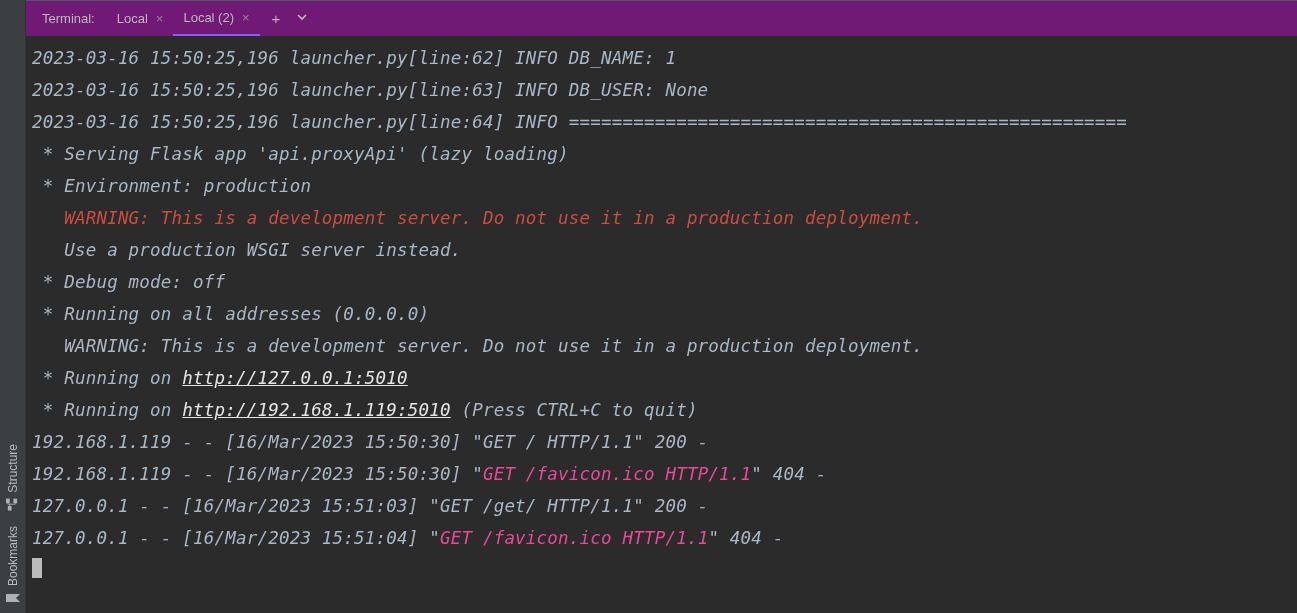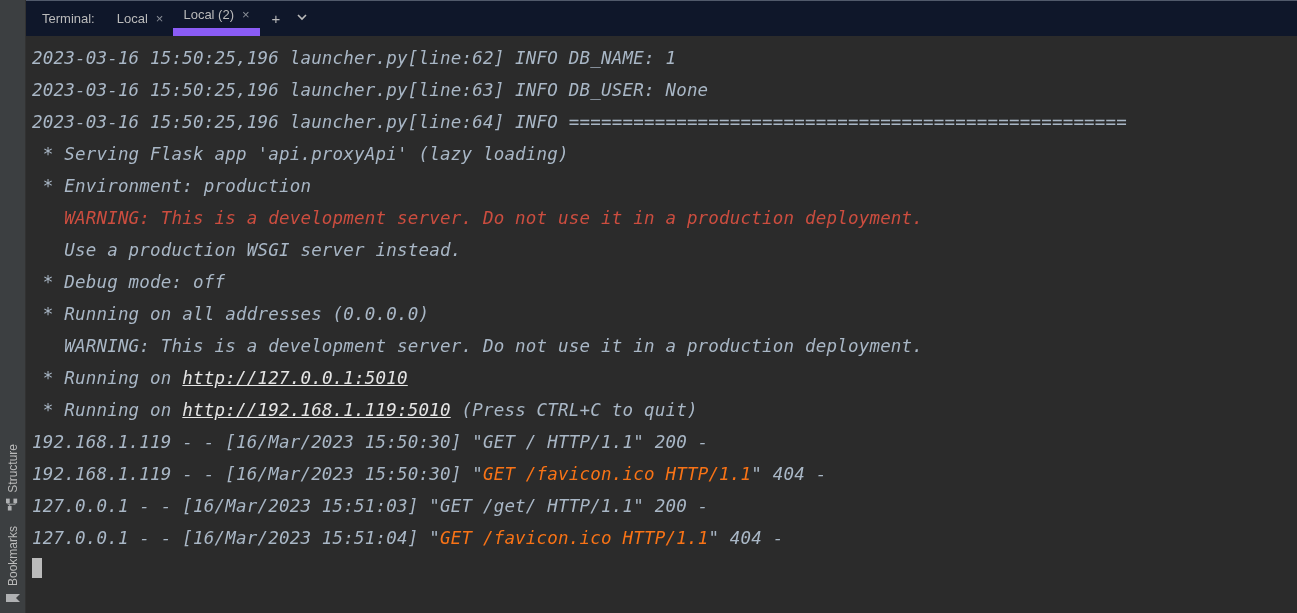--- a/index.html
+++ b/index.html
@@ -41,21 +41,21 @@
   .sidebar .icon-box { width:14px; height:14px; display:flex; align-items:center; justify-content:center; }
 
   .main {
     flex: 1;
     display: flex;
     flex-direction: column;
   }
 
   .tabbar {
     height: 36px;
-    background: #0f172a;
+    background: #701a75;
     display: flex;
     align-items: center;
     font-family: sans-serif;
     font-size: 13px;
     color: #bbbbbb;
     border-top: 1px solid #515a6b;
     padding-left: 4px;
   }
   .tabbar .label {
     padding: 0 12px;
@@ -64,21 +64,21 @@
   .tab {
     display: flex;
     align-items: center;
     gap: 8px;
     padding: 4px 10px;
     height: 100%;
     color: #bbbbbb;
     cursor: pointer;
   }
   .tab.active {
-    border-bottom: 8px solid #8b5cf6;
+    border-bottom: 2px solid #8b5cf6;
   }
   .tab .close {
     color: #8a8f98;
     font-size: 13px;
   }
   .tabbar .plus {
     padding: 0 12px;
     color: #bbbbbb;
     cursor: pointer;
     font-size: 15px;
@@ -94,21 +94,21 @@
     background: #2b2b2b;
     padding: 6px 6px 0 6px;
     line-height: 32px;
     white-space: pre;
     overflow: hidden;
     font-size: 17.5px;
     letter-spacing: 0.2px;
   }
   .term .line { display: block; font-style: italic; }
   .warn { color: #cc4d3f; }
-  .yellow { color: #f97316; }
+  .yellow { color: #ec4899; }
   .link { color: #e5e5e5; text-decoration: underline; }
   .cursor {
     display: inline-block;
     width: 10px;
     height: 20px;
     background: #bbbbbb;
     vertical-align: -2px;
   }
 </style>
 </head>

